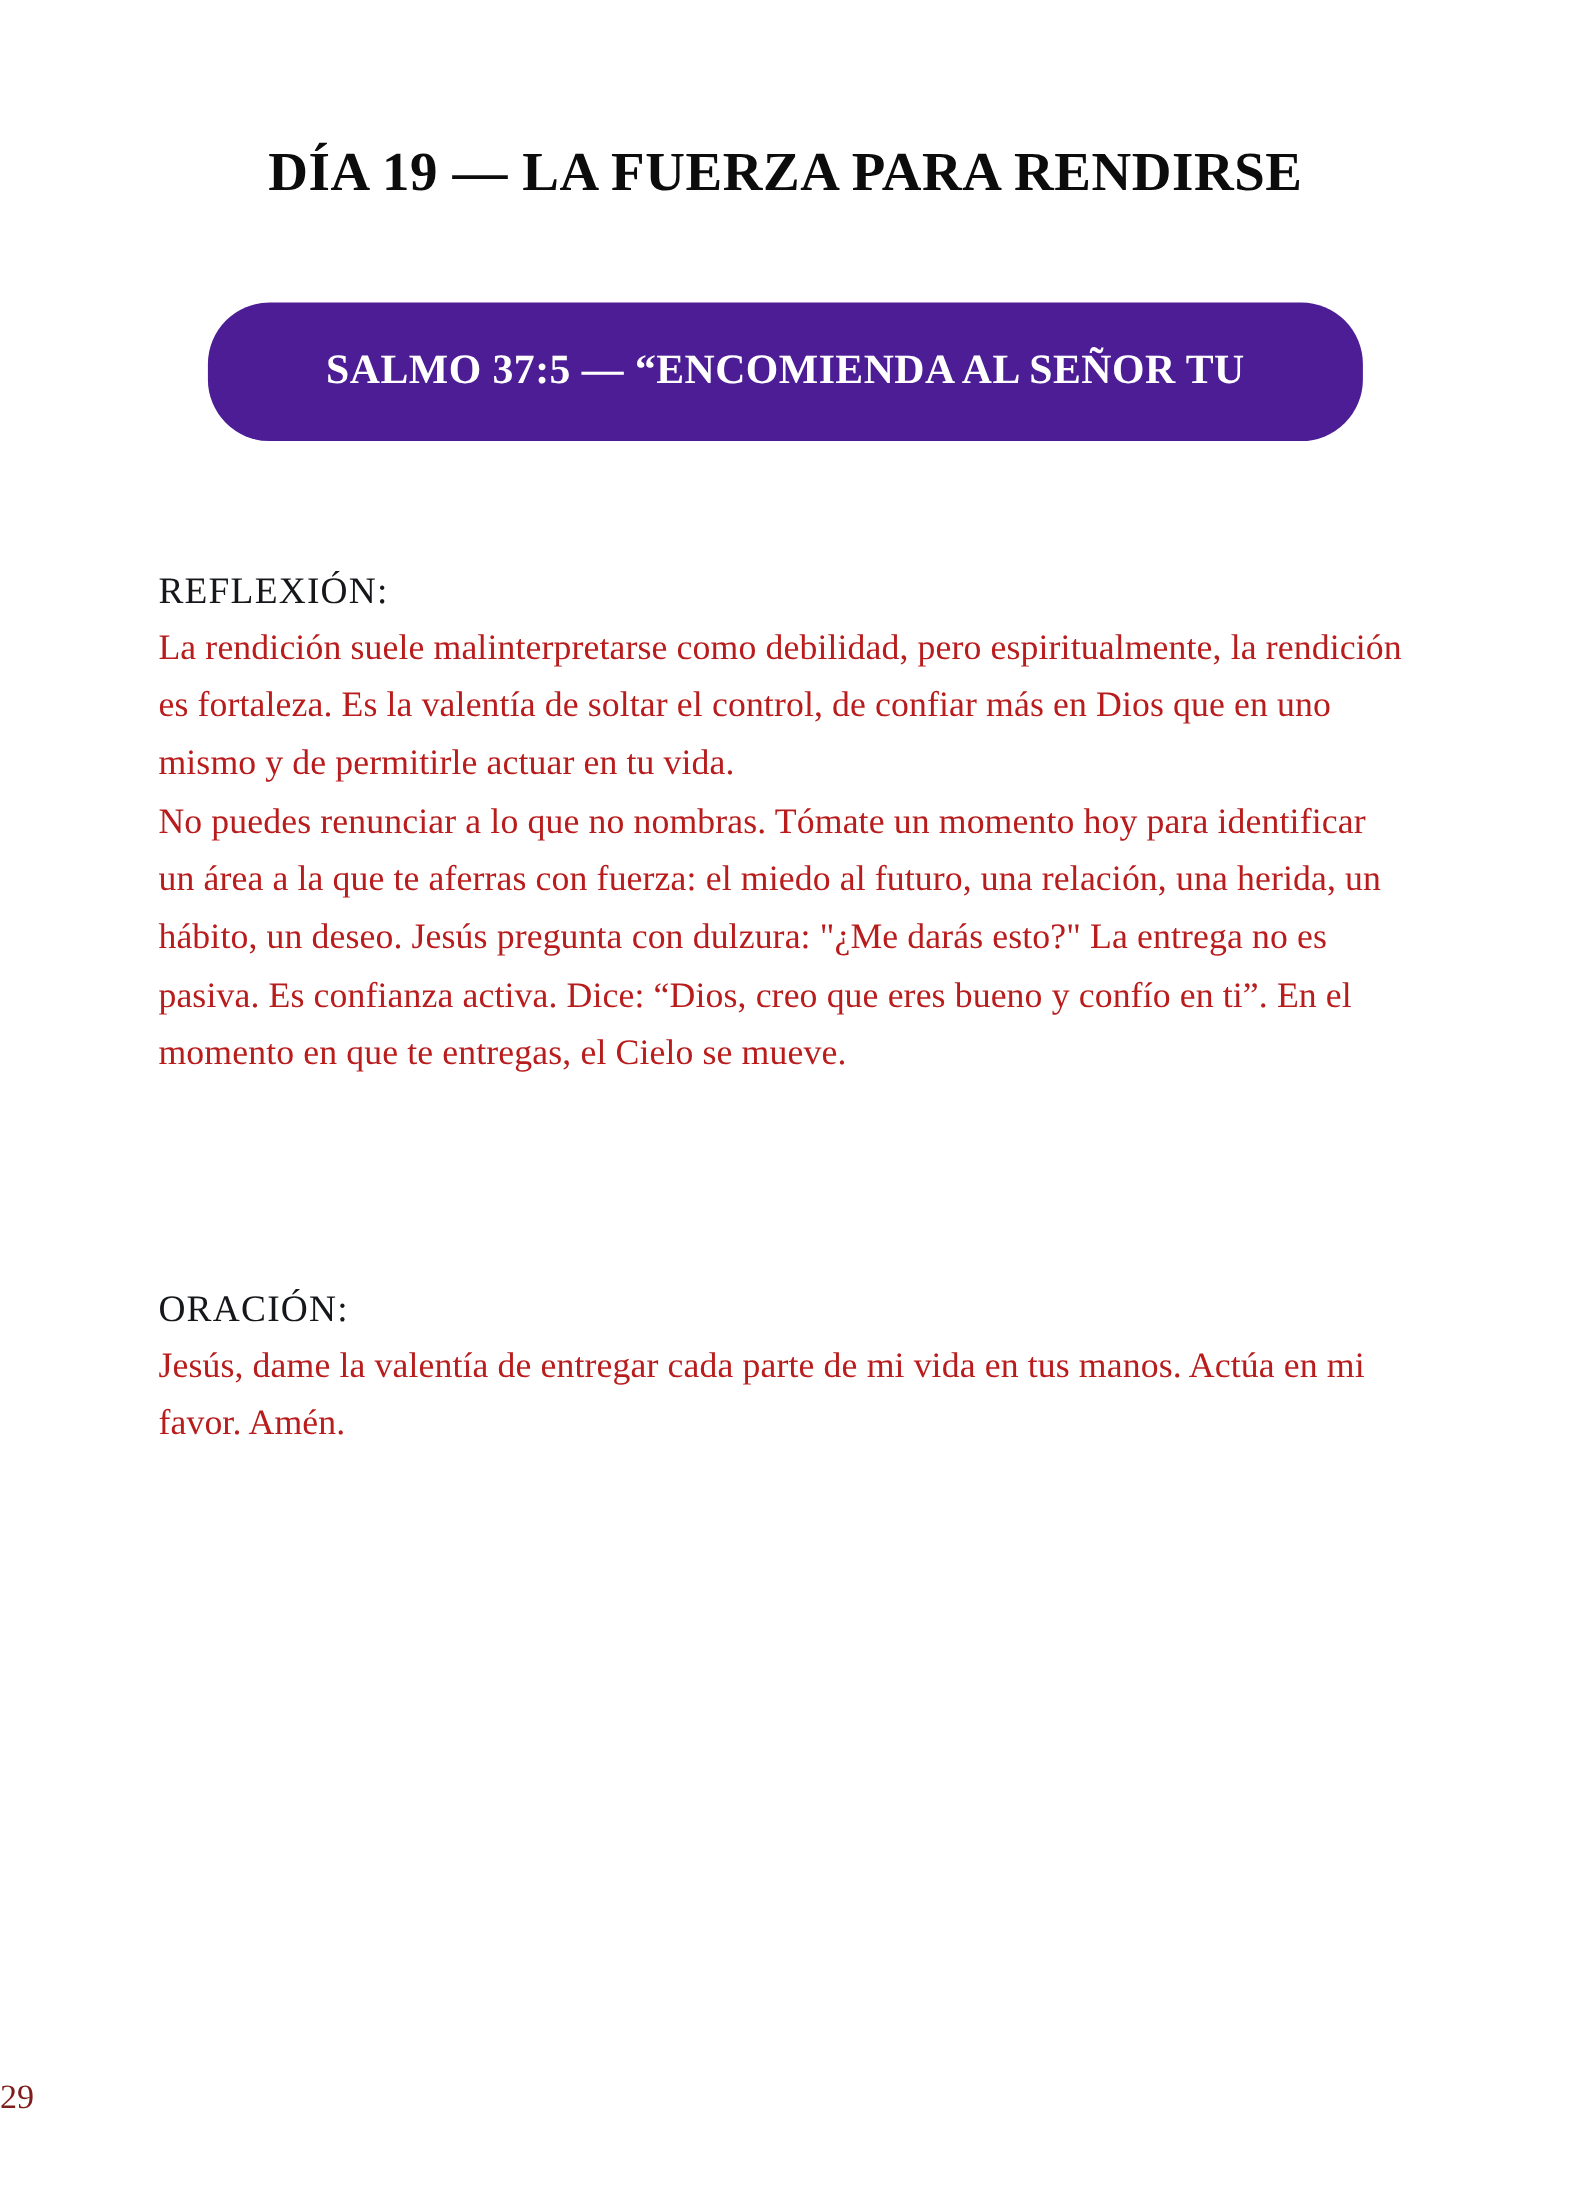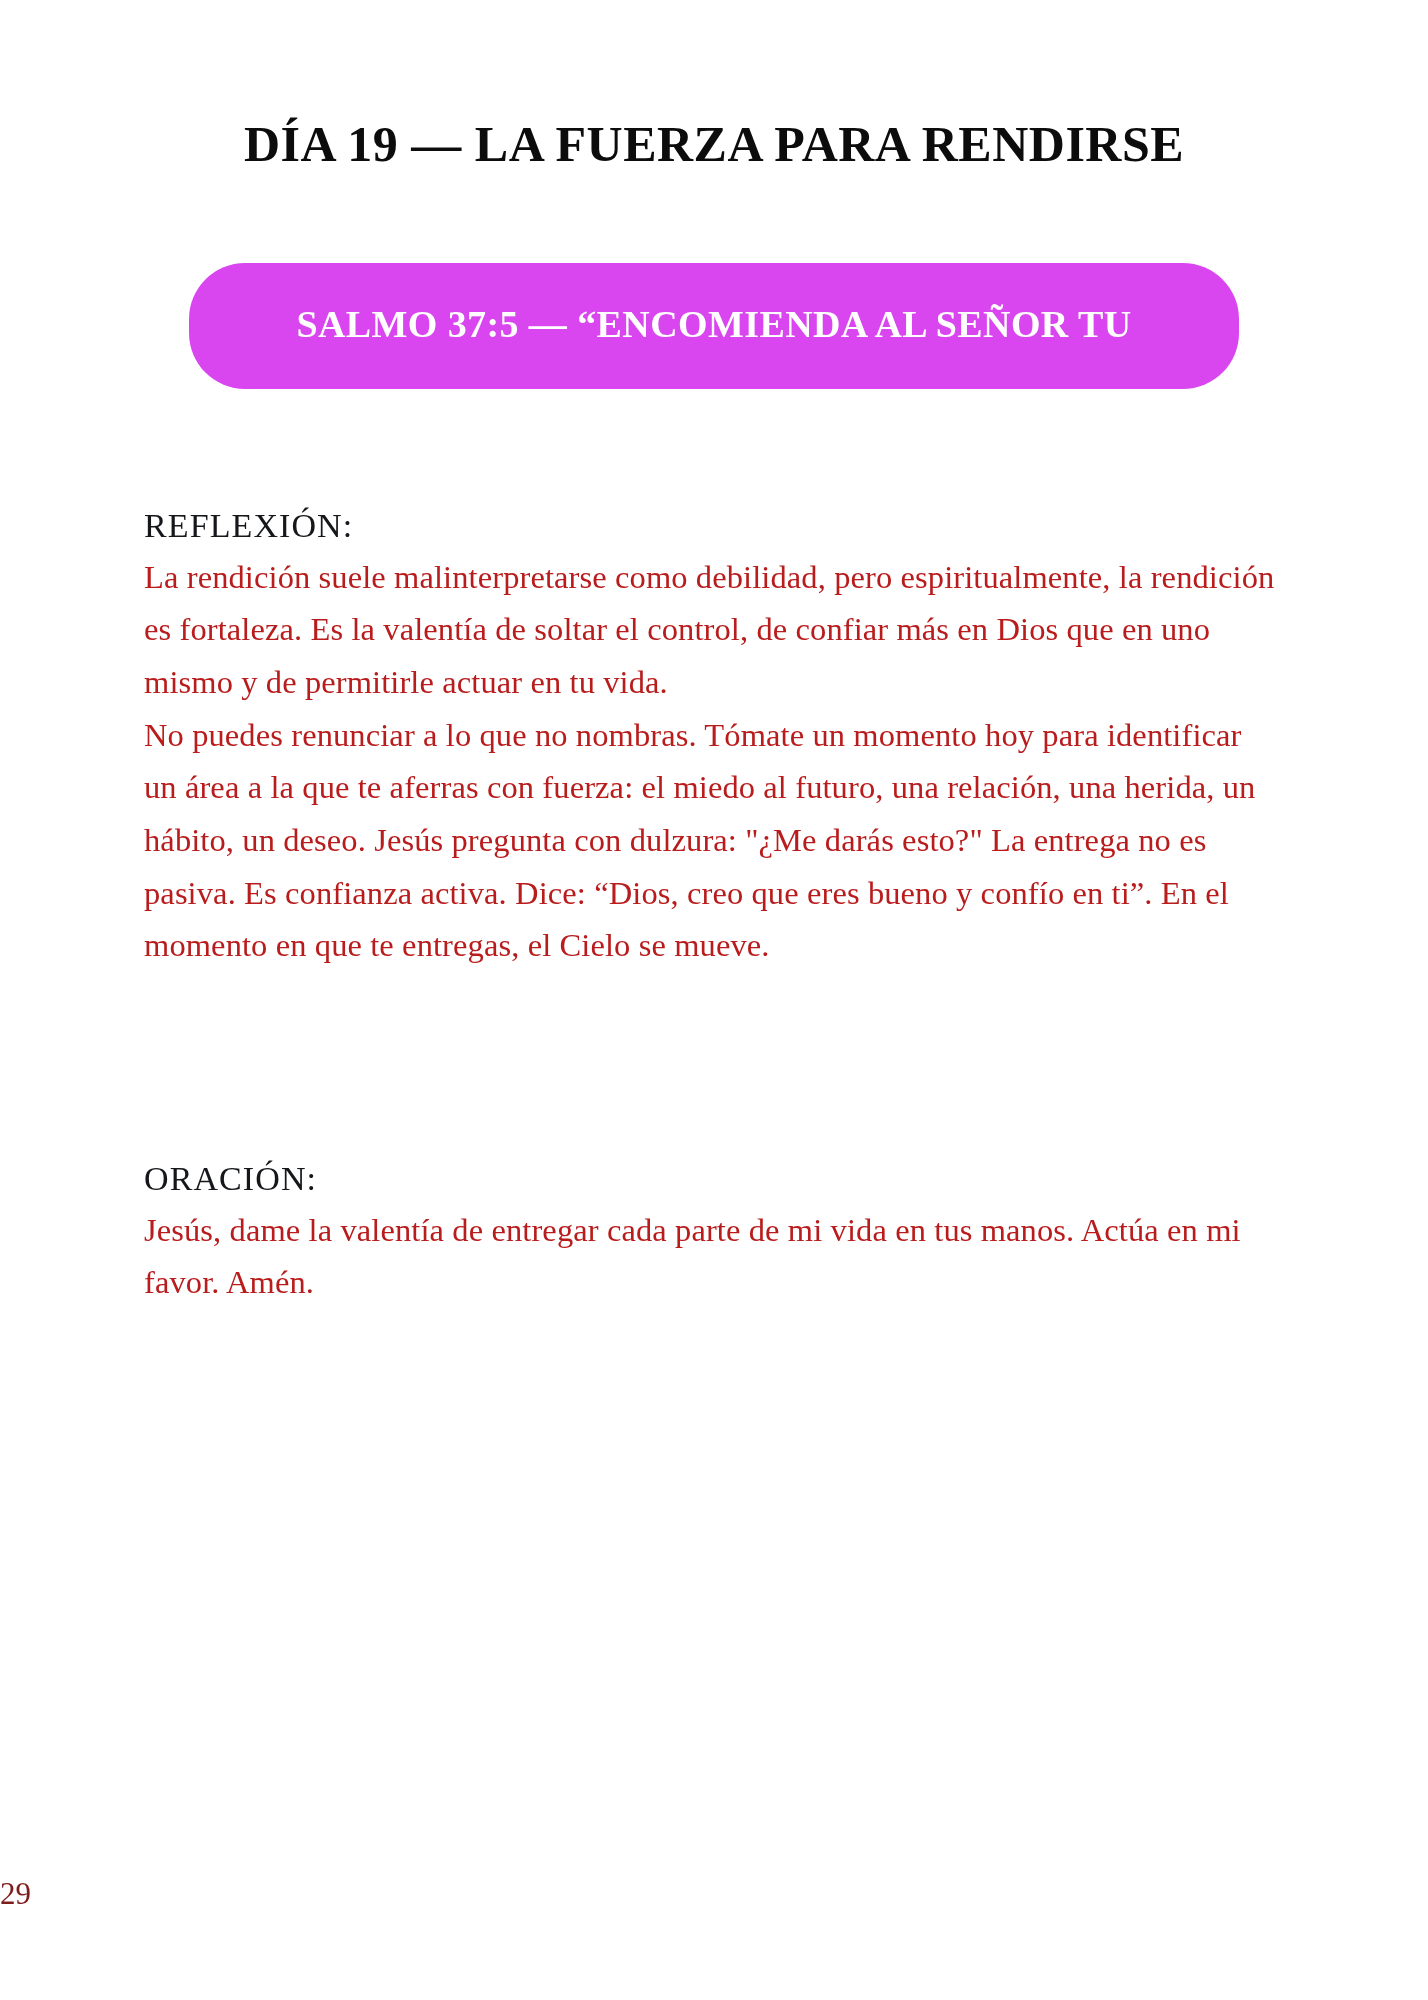--- a/index.html
+++ b/index.html
@@ -21,41 +21,41 @@
   .page {
     position: relative;
     width: 1428px;
     height: 2000px;
     box-sizing: border-box;
     padding: 0 140px;
   }
 
   
   .page-title {
-    margin: 0;
+    margin: 12px;
     padding-top: 118px;
     text-align: center;
     font-family: "Liberation Serif", "DejaVu Serif", serif;
     font-weight: 700;
     font-size: 50px;
     line-height: 1.05;
     letter-spacing: 0.5px;
     font-variant: small-caps;
     color: #0c0c0c;
     white-space: nowrap;
   }
 
   
   .verse-wrap {
     margin: 0 auto;
     margin-top: 92px;
     width: 1050px;
   }
   .verse-box {
-    background: #d946ef;
+    background: #4c1d95;
     border-radius: 56px;
     padding: 36px 56px 40px 56px;
     box-sizing: border-box;
     text-align: center;
   }
   .verse-text {
     margin: 0;
     color: #ffffff;
     font-family: "Liberation Serif", "DejaVu Serif", serif;
     font-weight: 700;

